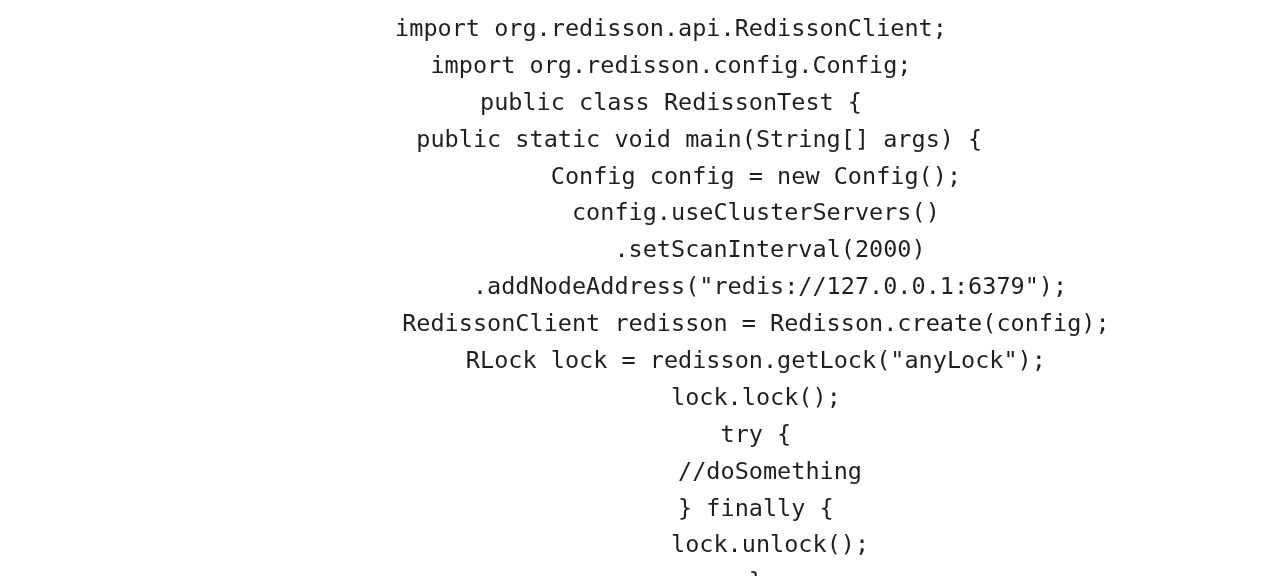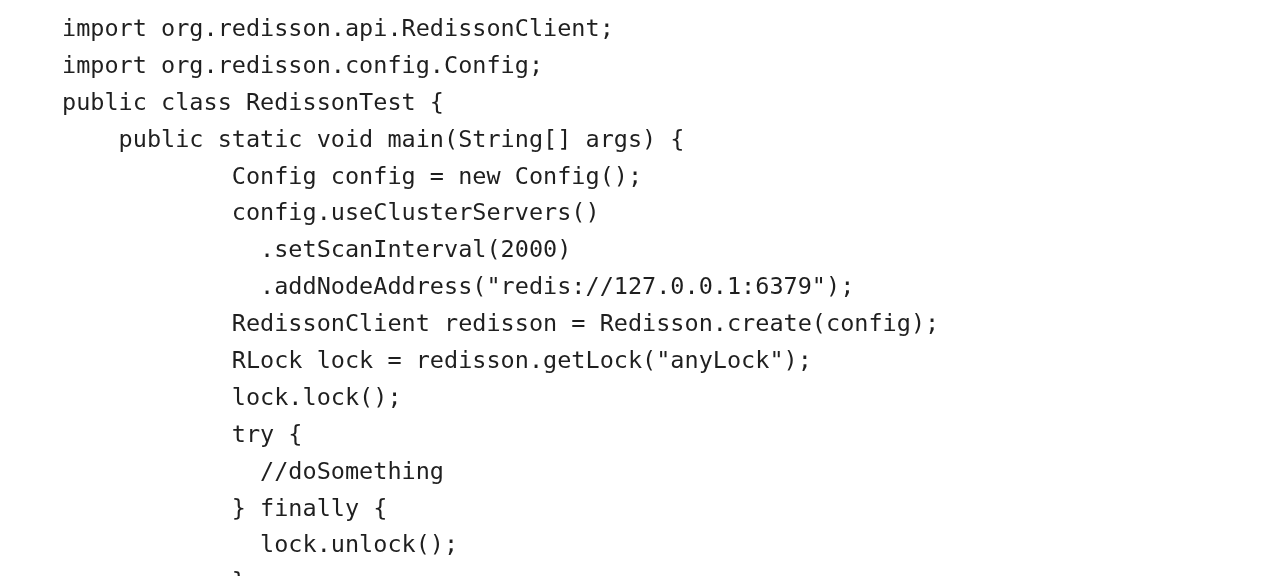--- a/index.html
+++ b/index.html
@@ -27,20 +27,21 @@
     font-size: 23.5px;
     line-height: 36.9px;
     color: var(--fg, #1f1f1f);
     white-space: pre;
     font-weight: 400;
     -webkit-font-smoothing: antialiased;
   }
   .code-line {
     white-space: pre;
     height: 36.9px;
+    text-align: center;
   }
 </style>
 </head>
 <body style="--bg: #ffffff; --fg: #1f1f1f;">
 
 <div class="code-viewport">
   <pre class="code-block" id="code-block"><div class="code-line">import org.redisson.api.RedissonClient;</div><div class="code-line">import org.redisson.config.Config;</div><div class="code-line">public class RedissonTest {</div><div class="code-line">    public static void main(String[] args) {</div><div class="code-line">            Config config = new Config();</div><div class="code-line">            config.useClusterServers()</div><div class="code-line">              .setScanInterval(2000)</div><div class="code-line">              .addNodeAddress("redis://127.0.0.1:6379");</div><div class="code-line">            RedissonClient redisson = Redisson.create(config);</div><div class="code-line">            RLock lock = redisson.getLock("anyLock");</div><div class="code-line">            lock.lock();</div><div class="code-line">            try {</div><div class="code-line">              //doSomething</div><div class="code-line">            } finally {</div><div class="code-line">              lock.unlock();</div><div class="code-line">            }</div></pre>
 </div>
 
 </body></html>

